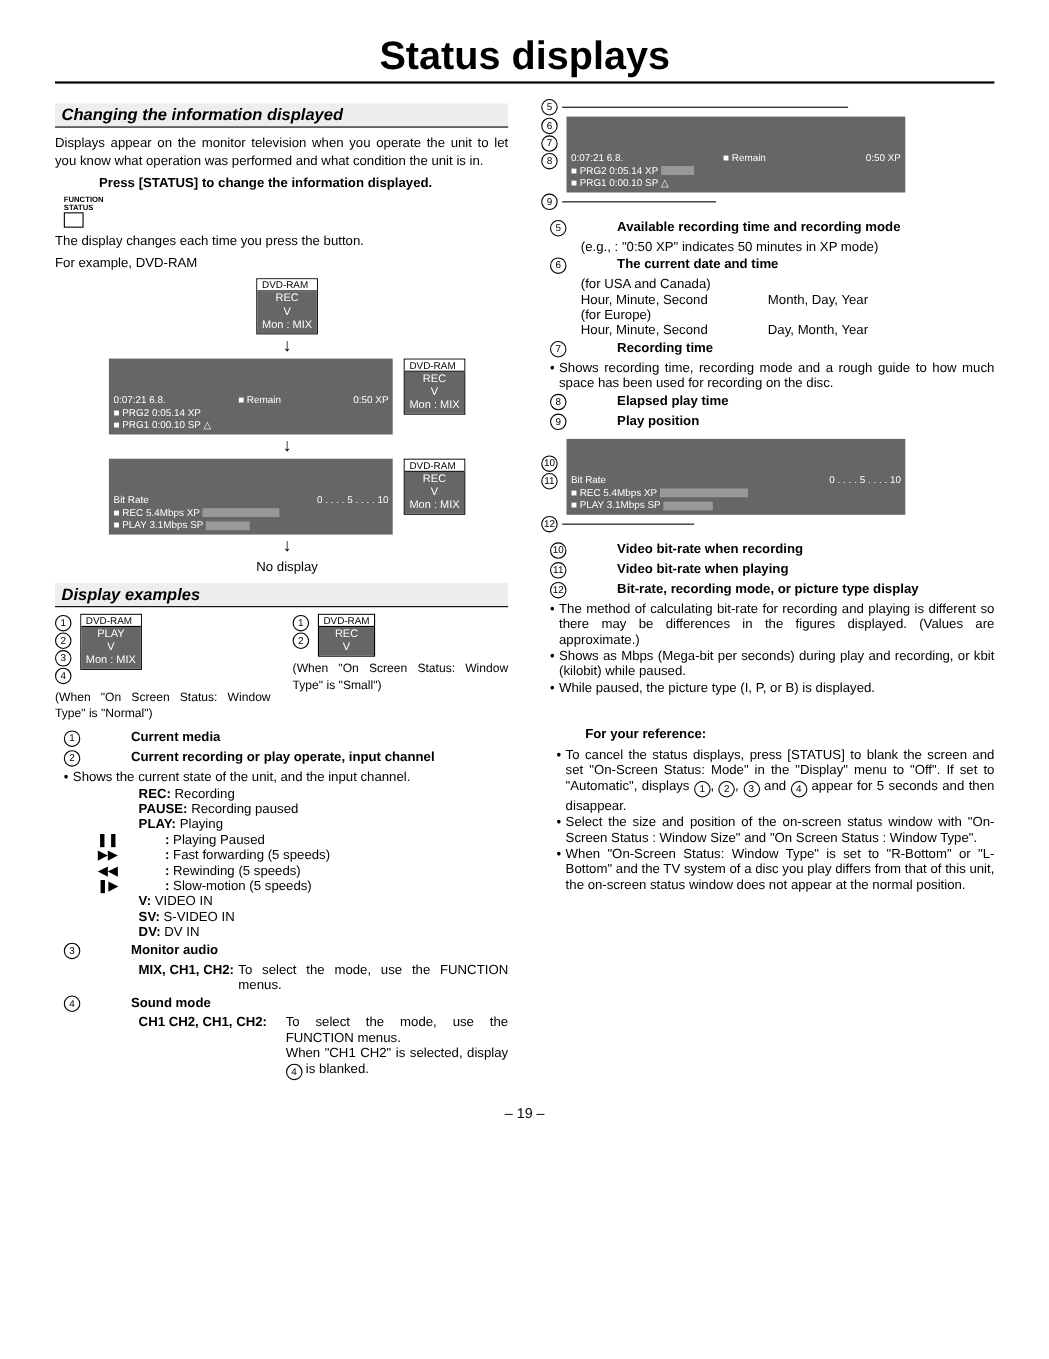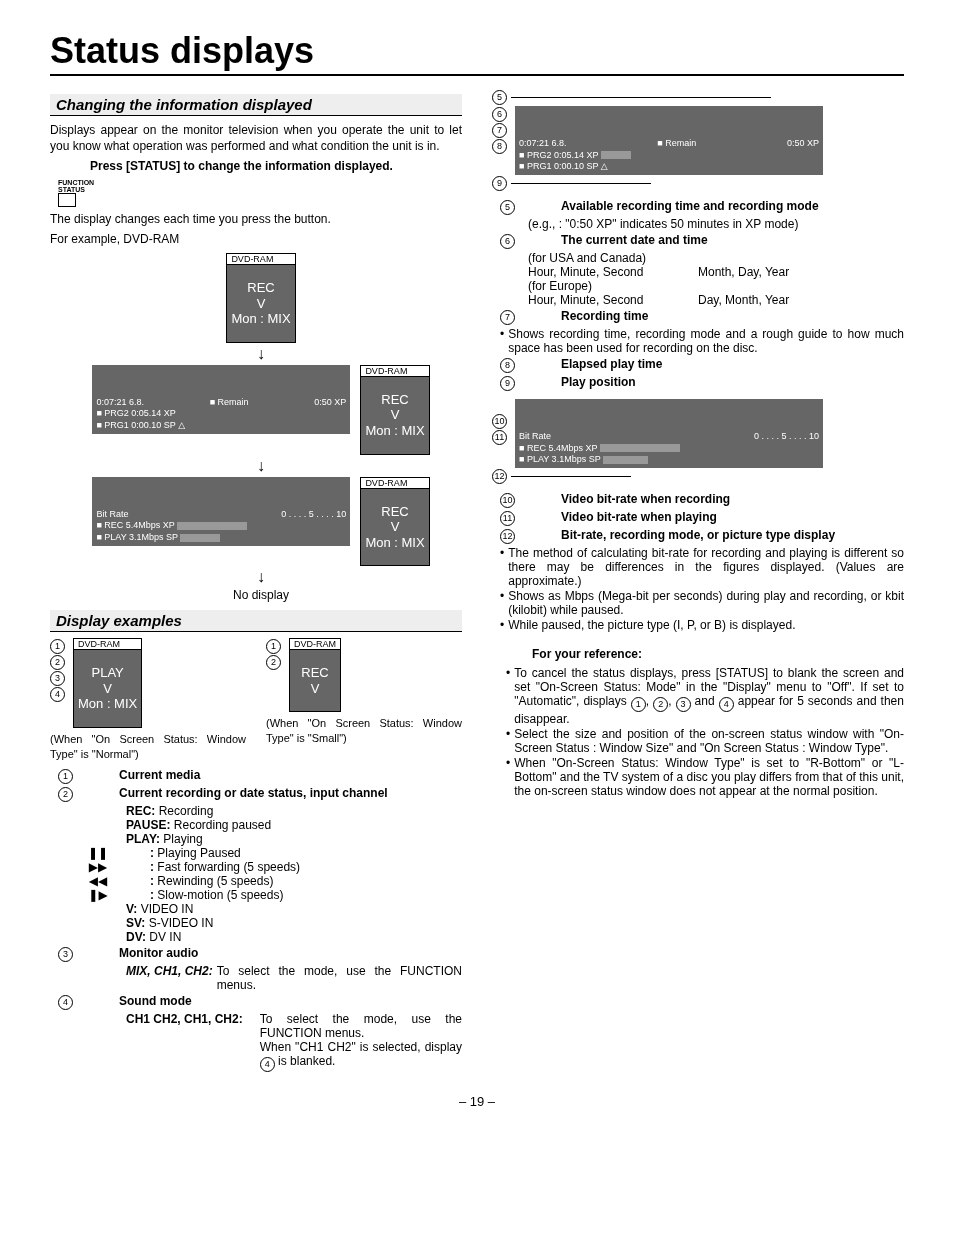--- a/index.html
+++ b/index.html
@@ -9,20 +9,21 @@
     margin: 0;
     padding: 30px 50px;
     width: 854px;
   }
   h1 {
     font-size: 36px;
     font-weight: bold;
     margin: 0 0 6px 0;
     border-bottom: 2px solid #000;
     padding-bottom: 2px;
+    text-align: center;
   }
   .columns {
     display: flex;
     gap: 30px;
     margin-top: 10px;
   }
   .col {
     flex: 1;
     min-width: 0;
   }
@@ -88,21 +89,21 @@
   .sym { font-family: Arial; }
   .pagefoot { text-align: center; margin-top: 20px; font-size: 13px; }
   .leader-line {
     border-top:1px solid #000; flex:1; height:1px; align-self:center;
   }
   .callout-row { display:flex; align-items:center; gap:4px; margin:1px 0;}
   .stack-small {
     border:1px solid #000; display:inline-block;
   }
   .stack-small .hdr { background:#fff; color:#000; font-size:9px; padding:0 4px; border-bottom:1px solid #000;}
-  .stack-small .body { background:#666; color:#fff; font-size:13px; text-align:center; padding:15px 4px; line-height:1.2;}
+  .stack-small .body { background:#666; color:#fff; font-size:10px; text-align:center; padding:1px 4px; line-height:1.2;}
   .indent-table { margin-left:28px; }
   .indent-table .trow { display:flex; }
   .indent-table .trow > div:first-child { width:170px; }
   .bitrate-bar { display:inline-block; background:#999; height:8px; vertical-align:middle;}
 </style>
 </head>
 <body>
 
 <h1>Status displays</h1>
 
@@ -238,39 +239,42 @@
   </div>
 </div>
 
 <div class="item-list">
   <div class="item-row">
           <span class="circ">1</span>
           <span class="bold">Current media</span>
         </div>
   <div class="item-row">
           <span class="circ">2</span>
-          <span class="bold">Current recording or date status, input channel</span>
+          <span class="bold">Current recording or play operate, input channel</span>
+        </div>
+  <div class="sub bullet-row">
+          <span class="justify">Shows the current state of the unit, and the input channel.</span>
         </div>
   <div class="sub"><span class="bold">REC:</span> <span>Recording</span></div>
   <div class="sub"><span class="bold">PAUSE:</span> <span>Recording paused</span></div>
   <div class="sub"><span class="bold">PLAY:</span> <span>Playing</span></div>
   <div class="sub"><span class="icon-col sym">❚❚</span><span class="bold">:</span> <span>Playing Paused</span></div>
   <div class="sub"><span class="icon-col sym">▶▶</span><span class="bold">:</span> <span>Fast forwarding (5 speeds)</span></div>
   <div class="sub"><span class="icon-col sym">◀◀</span><span class="bold">:</span> <span>Rewinding (5 speeds)</span></div>
   <div class="sub"><span class="icon-col sym">❚▶</span><span class="bold">:</span> <span>Slow-motion (5 speeds)</span></div>
   <div class="sub"><span class="bold">V:</span> <span>VIDEO IN</span></div>
   <div class="sub"><span class="bold">SV:</span> <span>S-VIDEO IN</span></div>
   <div class="sub"><span class="bold">DV:</span> <span>DV IN</span></div>
 
   <div class="item-row">
           <span class="circ">3</span>
           <span class="bold">Monitor audio</span>
         </div>
   <div class="sub" style="display:flex;">
-          <span class="bold" style="white-space:nowrap; margin-right:4px;font-style:italic;">MIX, CH1, CH2:</span>
+          <span class="bold" style="white-space:nowrap; margin-right:4px;">MIX, CH1, CH2:</span>
           <span class="justify">To select the mode, use the FUNCTION menus.</span>
         </div>
 
   <div class="item-row">
           <span class="circ">4</span>
           <span class="bold">Sound mode</span>
         </div>
   <div class="sub" style="display:flex;">
     <span class="bold" style="white-space:nowrap; margin-right:17px;">CH1 CH2, CH1, CH2:</span>
     <div class="justify">
@@ -411,21 +415,21 @@
           <span class="justify">The method of calculating bit-rate for recording and playing is different so there may be differences in the figures displayed. (Values are approximate.)</span>
         </div>
   <div class="sub bullet-row">
           <span class="justify">Shows as Mbps (Mega-bit per seconds) during play and recording, or kbit (kilobit) while paused.</span>
         </div>
   <div class="sub bullet-row">
           <span class="justify">While paused, the picture type (I, P, or B) is displayed.</span>
         </div>
 </div>
 
-<p class="bold" style="margin-top:14px;">For your reference:</p>
+<p class="bold" style="margin-top:27px;">For your reference:</p>
 <div class="note-block">
   <div class="bullet-row">
           <span class="justify">
     <span>To cancel the status displays, press [STATUS] to blank the screen and set "On-Screen Status: Mode" in the "Display" menu to "Off". If set to "Automatic", displays</span>
     <span class="circ">1</span>,
     <span class="circ">2</span>,
     <span class="circ">3</span>
     <span>and</span>
     <span class="circ">4</span>
     <span>appear for 5 seconds and then disappear.</span>

